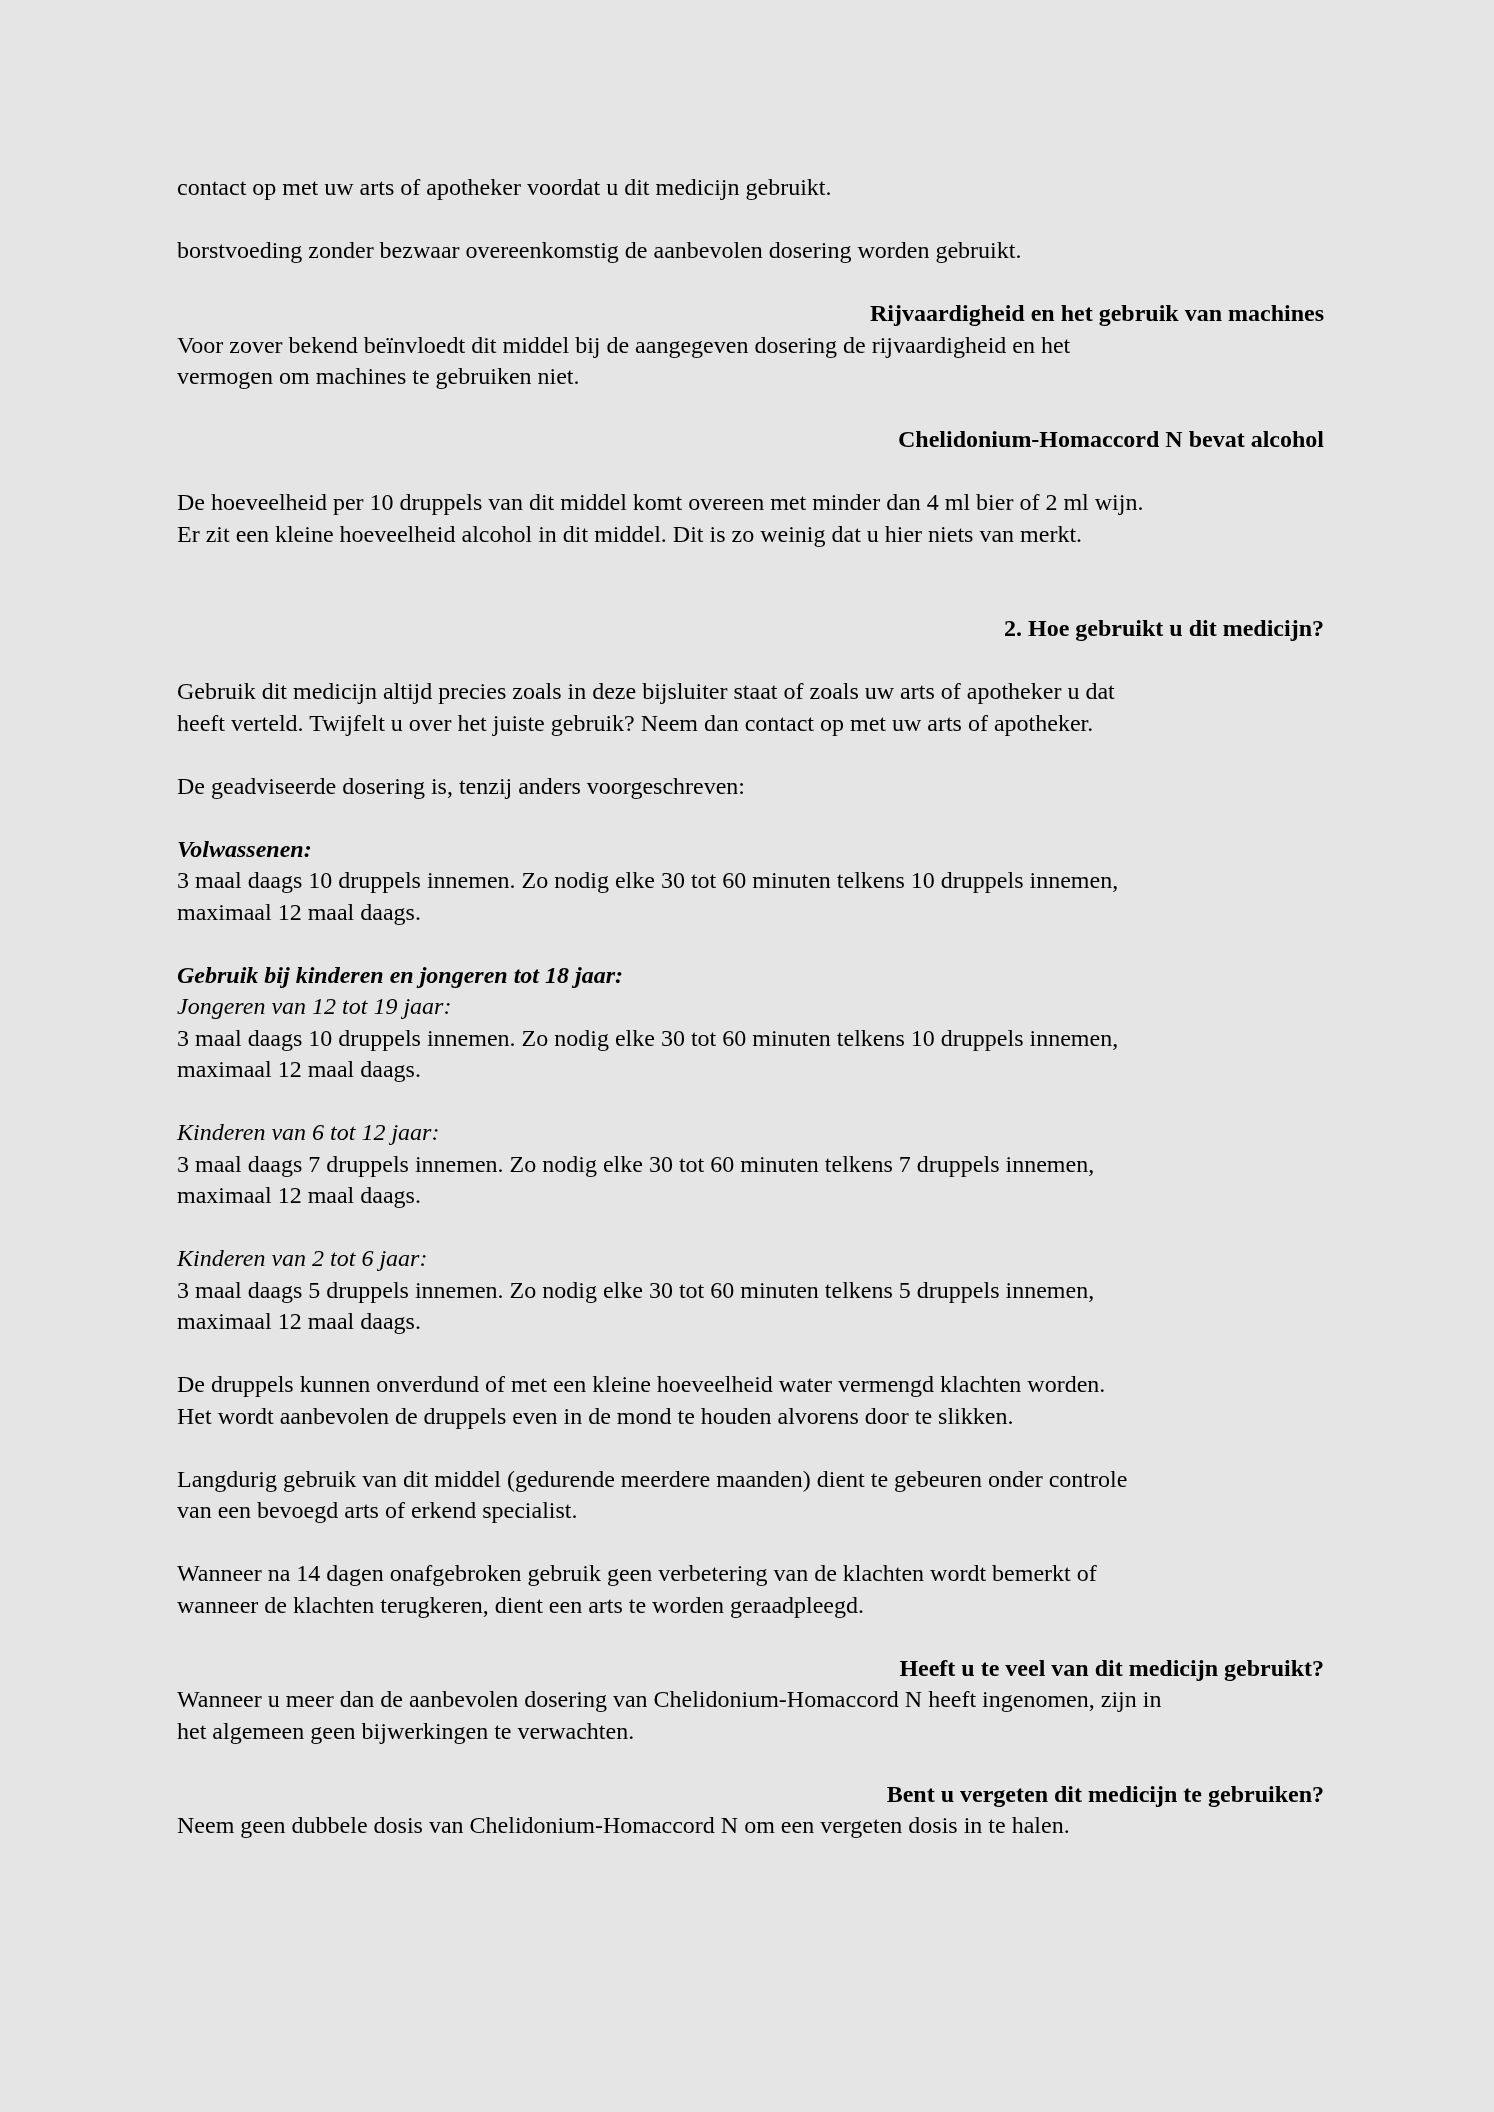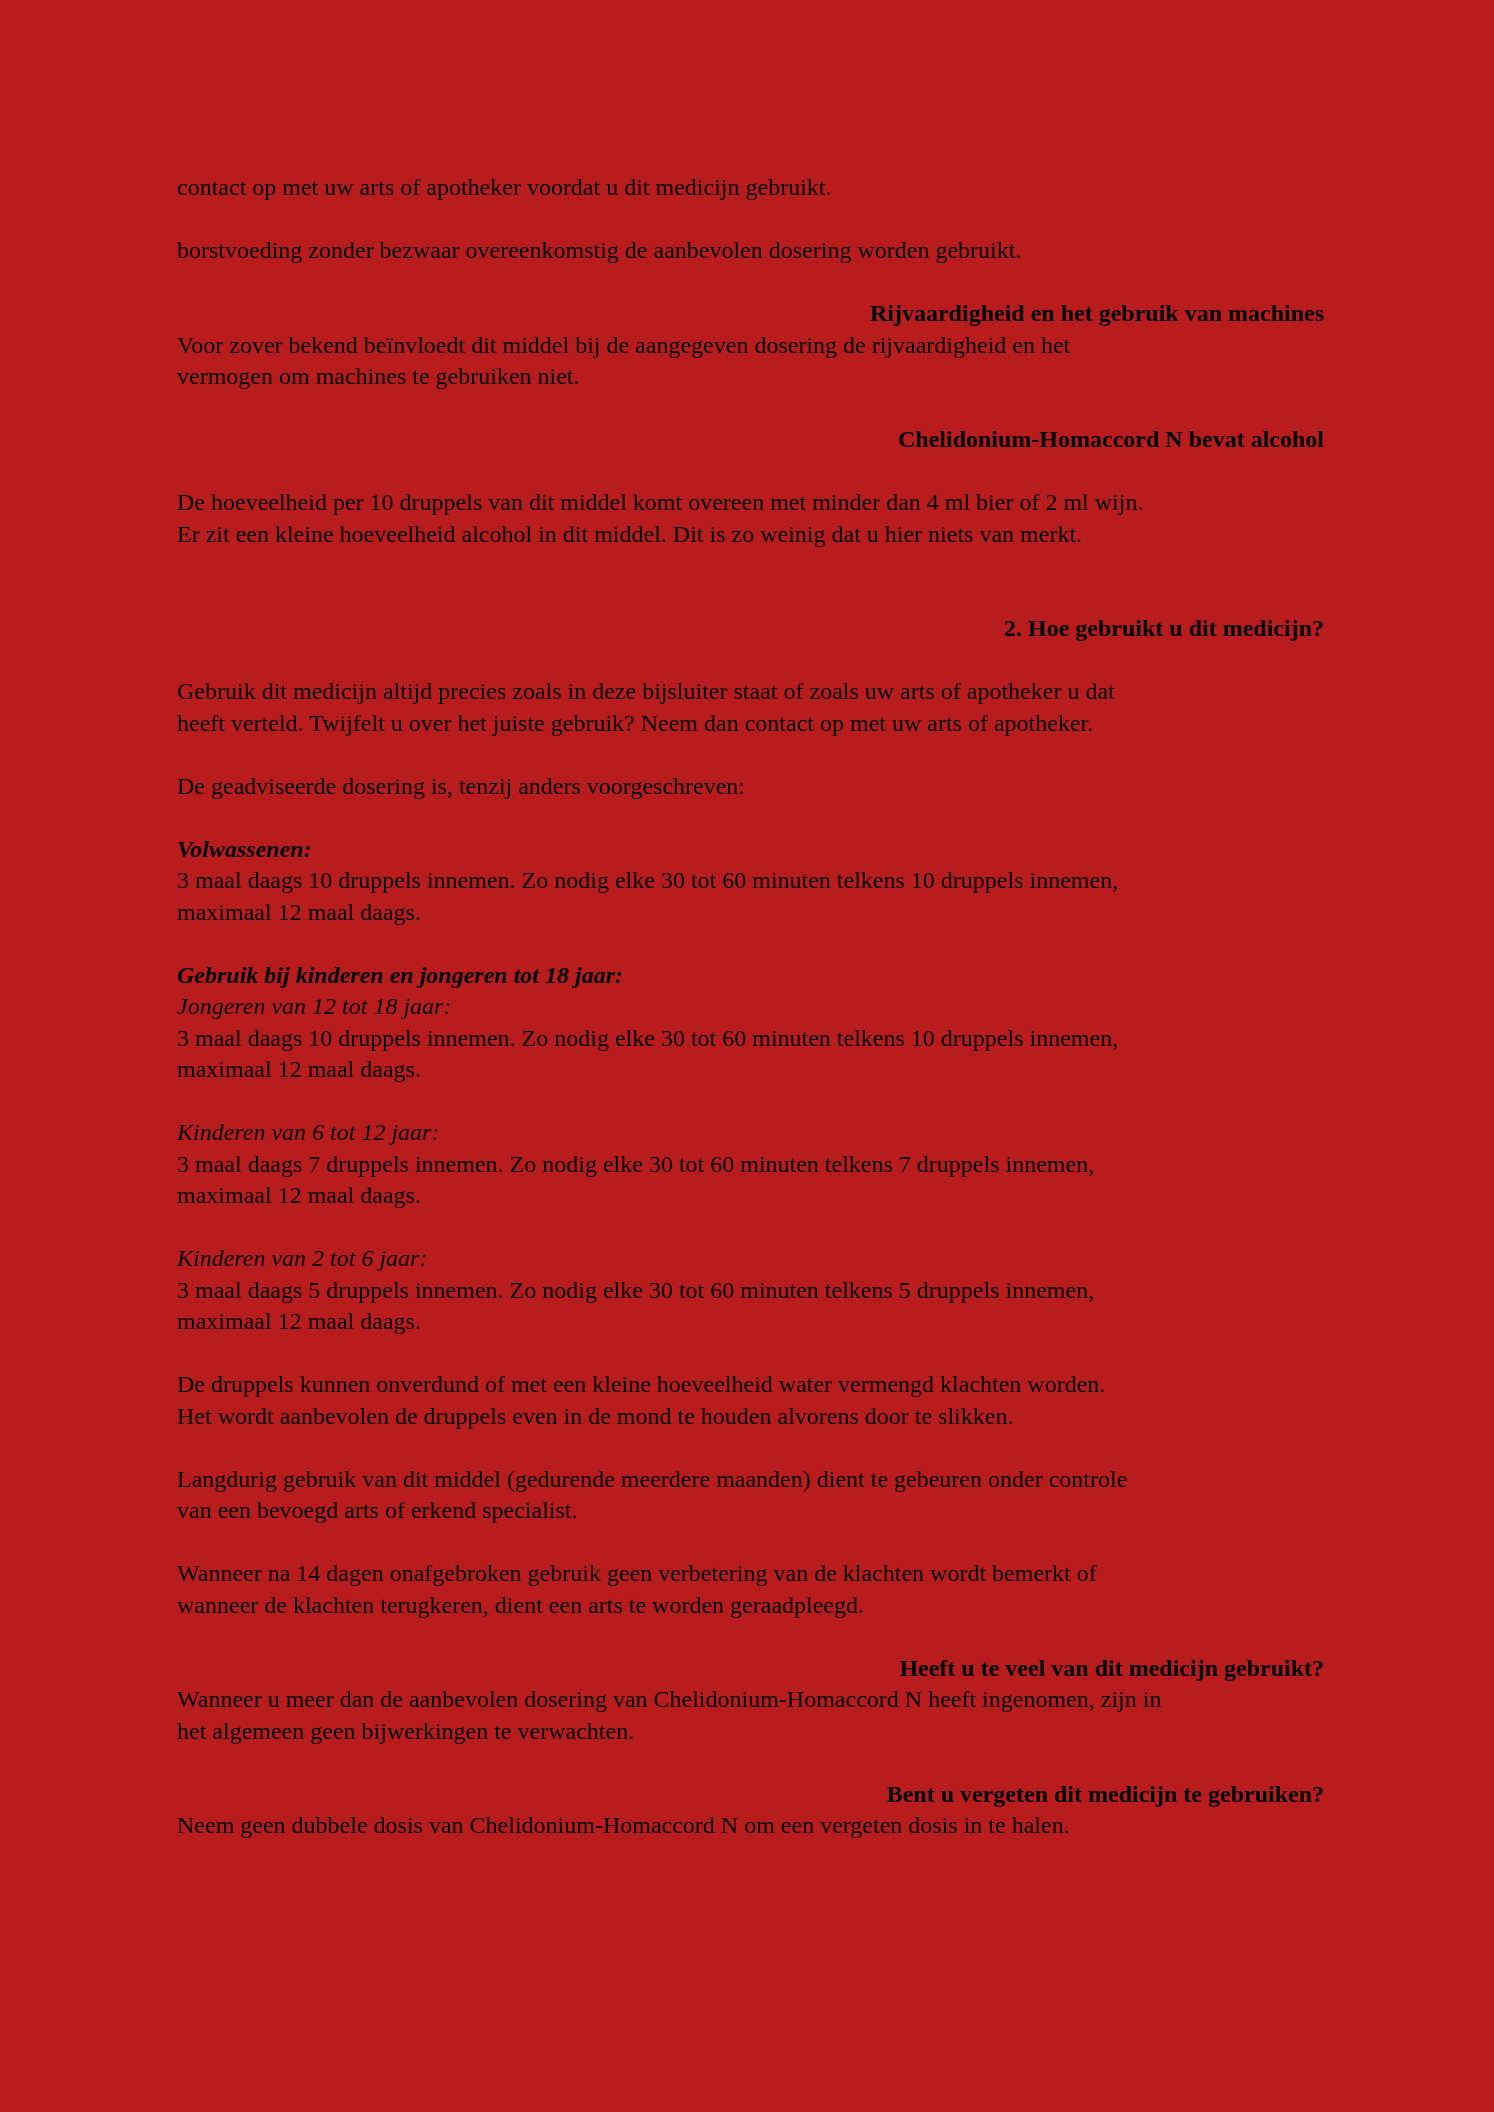--- a/index.html
+++ b/index.html
@@ -1,20 +1,20 @@
 <!DOCTYPE html>
 <html><head>
 <meta charset="utf-8">
 <style>
   html, body { margin: 0; padding: 0; background: #ffffff; }
   .page {
     position: relative;
     width: 1494px;
     height: 2112px;
-    background: #b91c1c;
+    background: #e5e5e5;
     box-sizing: border-box;
     padding: 172px 170px 0 177px;
     font-family: "Liberation Serif", "DejaVu Serif", serif;
     font-size: 24px;
     line-height: 31.5px;
     color: #000000;
     overflow: hidden;
   }
   .para { margin: 0; }
   .gap0 { margin-bottom: 0; }
@@ -70,21 +70,21 @@
   </p>
   <p class="para body gap1">
     <span>3 maal daags 10 druppels innemen. Zo nodig elke 30 tot 60 minuten telkens 10 druppels innemen,</span><br>
     <span>maximaal 12 maal daags.</span>
   </p>
 
   <p class="para bolditalic gap0">
     <span>Gebruik bij kinderen en jongeren tot 18 jaar:</span>
   </p>
   <p class="para italic gap0">
-    <span>Jongeren van 12 tot 18 jaar:</span>
+    <span>Jongeren van 12 tot 19 jaar:</span>
   </p>
   <p class="para body gap1">
     <span>3 maal daags 10 druppels innemen. Zo nodig elke 30 tot 60 minuten telkens 10 druppels innemen,</span><br>
     <span>maximaal 12 maal daags.</span>
   </p>
 
   <p class="para italic gap0">
     <span>Kinderen van 6 tot 12 jaar:</span>
   </p>
   <p class="para body gap1">

